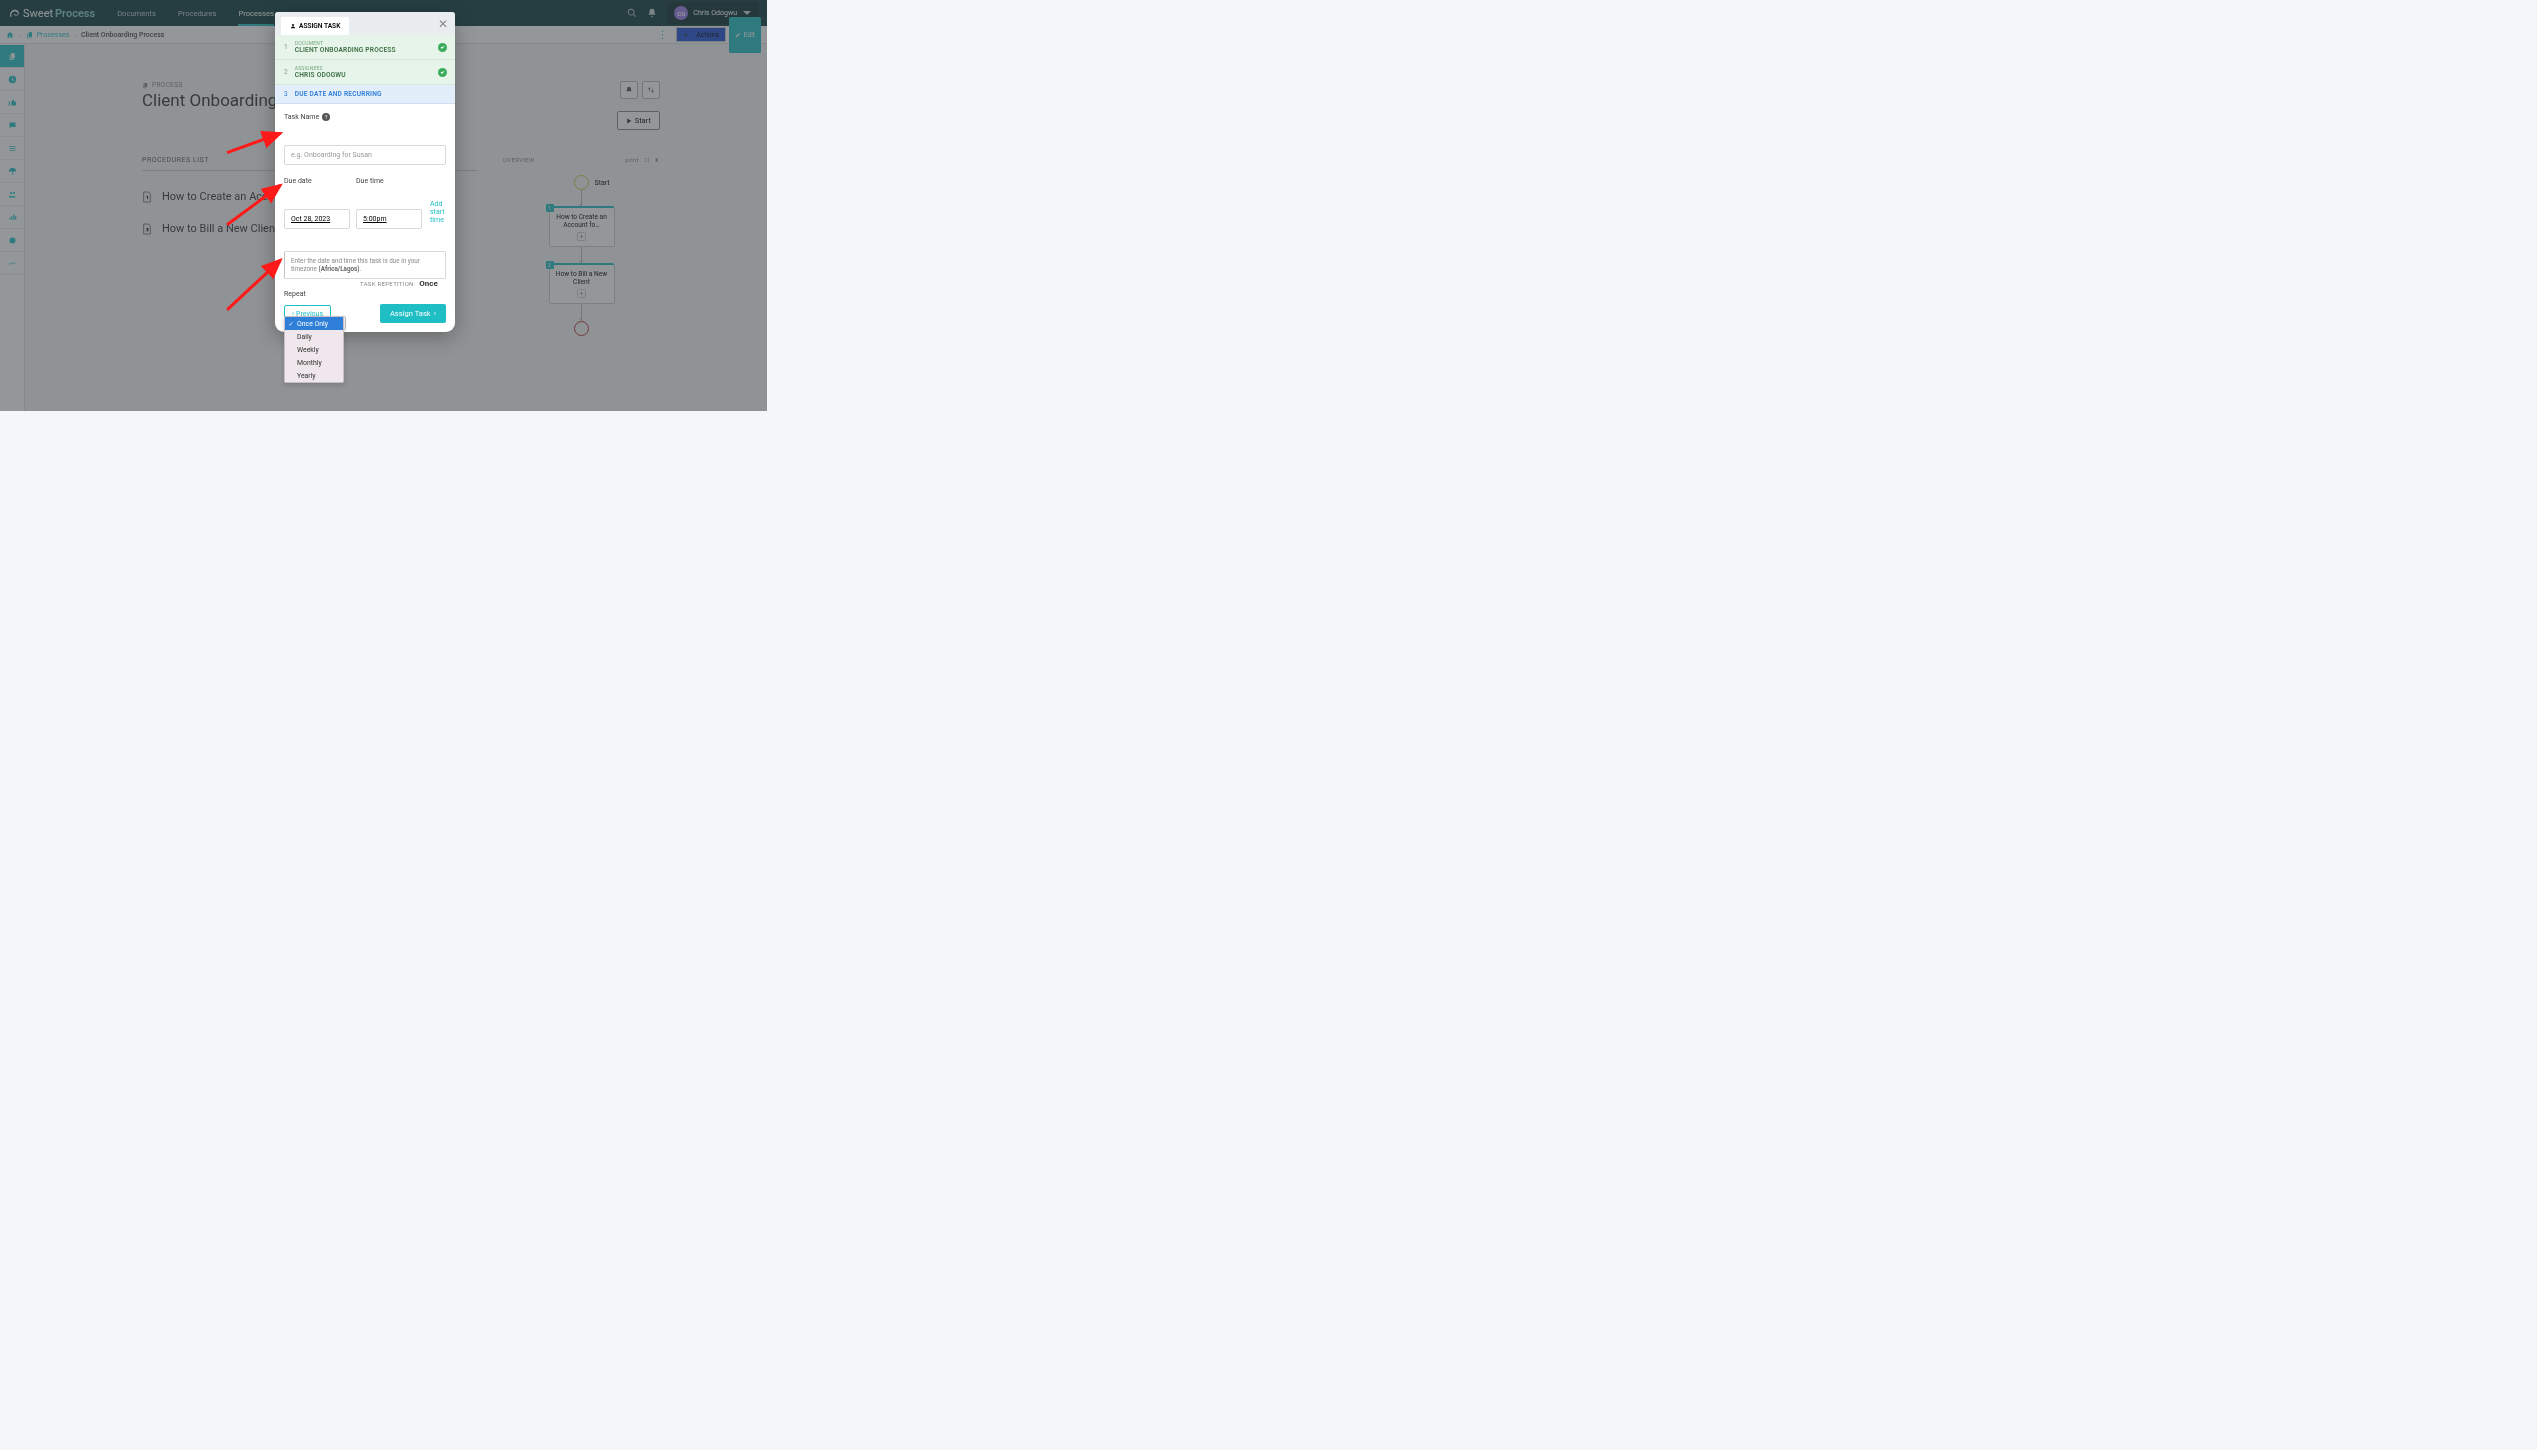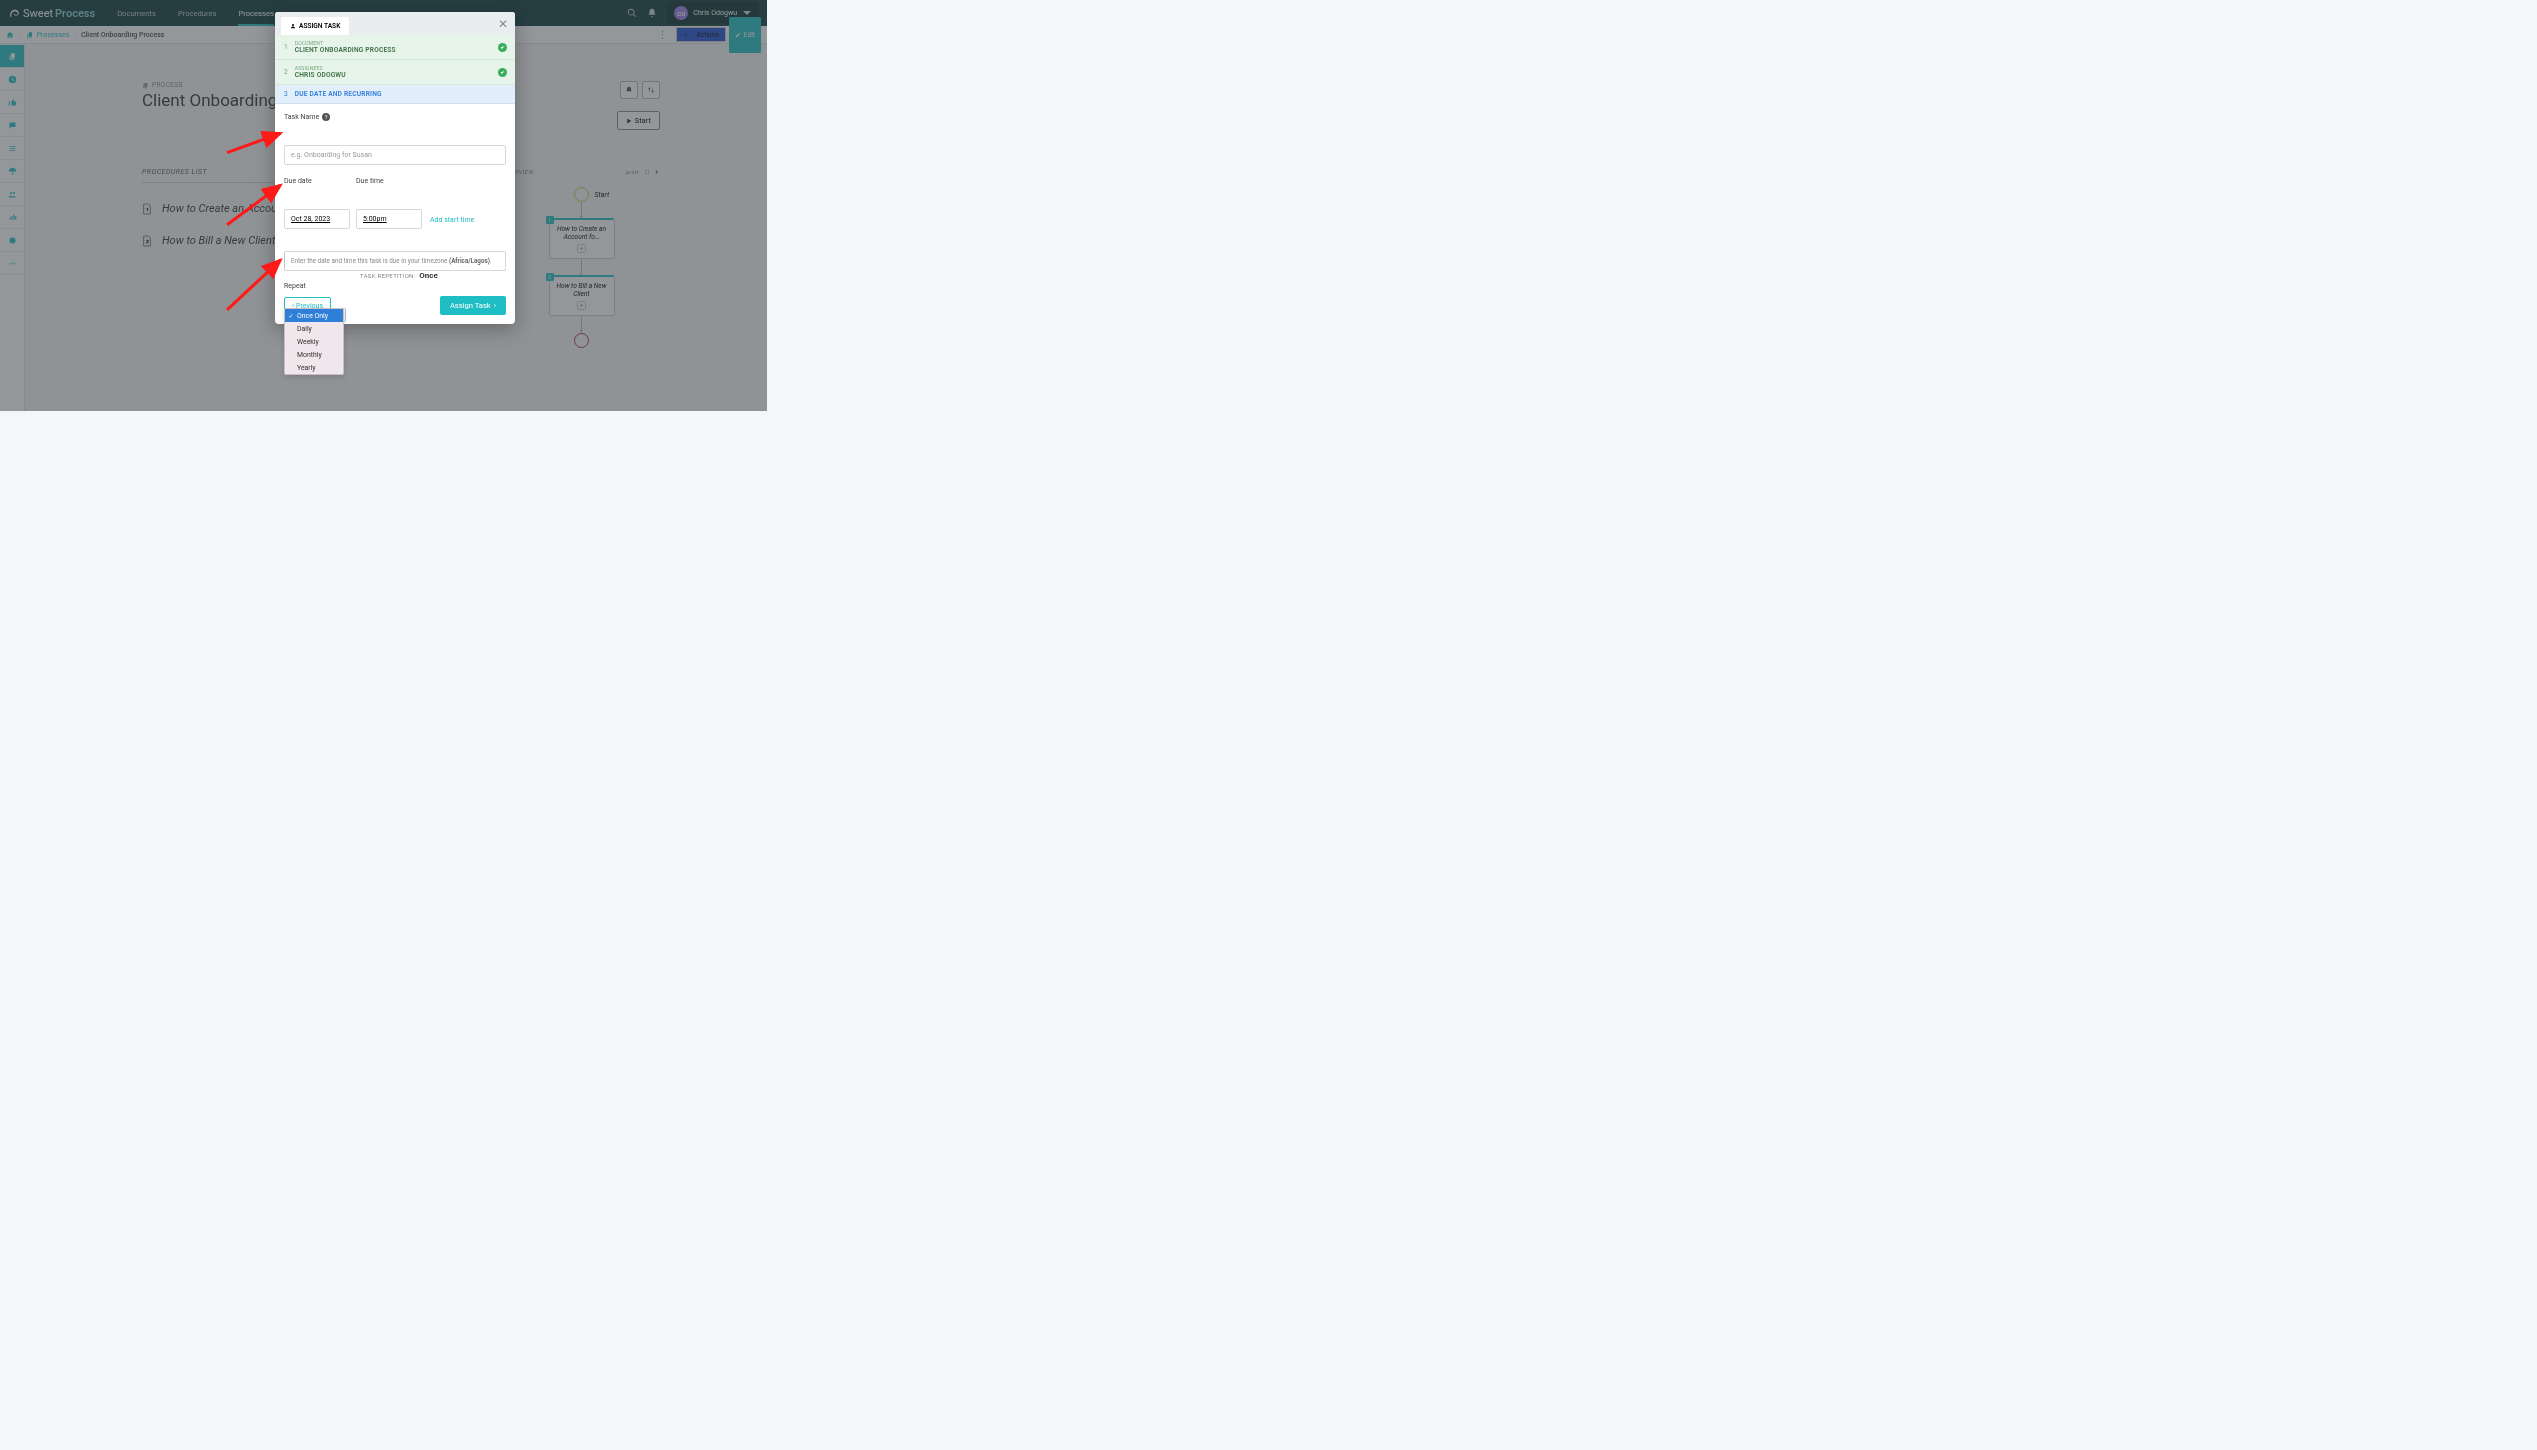--- a/index.html
+++ b/index.html
@@ -46,21 +46,21 @@
 .content-wrap { max-width: 518px; margin-left: 117px; }
 .process-label { color: #888; font-size: 6.6px; letter-spacing: 0.3px; margin-top: 36px; display: flex; align-items: center; gap: 3px; }
 .process-label svg { width: 7px; height: 7px; fill: #888; }
 .page-title { font-size: 17px; color: #333; font-weight: 400; margin-top: 1px; }
 .page-actions { position: absolute; right: 107px; top: 36px; display: flex; gap: 4px; }
 .sq-btn { width: 18px; height: 18px; border: 0.5px solid #bbb; border-radius: 2px; background: #fff; display: flex; align-items: center; justify-content: center; cursor: pointer; }
 .sq-btn svg { width: 8px; height: 8px; fill: #555; }
 .start-btn { position: absolute; right: 107px; top: 66px; border: 0.5px solid #888; border-radius: 2px; background: #fff; padding: 4px 8px; font-size: 7.6px; display: flex; align-items: center; gap: 3px; cursor: pointer; }
 .start-btn svg { width: 6px; height: 6px; fill: #333; }
 
-.split { display: flex; margin-top: 58px; font-style: italic; }
+.split { display: flex; margin-top: 46px; }
 .proc-list { flex: 1; }
 .section-head { font-size: 7px; letter-spacing: 0.5px; color: #555; padding-bottom: 6px; border-bottom: 0.5px solid #ccc; }
 .proc-item { display: flex; align-items: center; gap: 10px; margin-top: 19px; font-size: 11px; color: #333; }
 .proc-item svg { width: 10px; height: 12px; fill: none; stroke: #333; stroke-width: 1.5; }
 
 .overview { width: 162px; margin-left: 20px; padding-left: 5px; }
 .overview-head { display: flex; align-items: center; justify-content: space-between; font-size: 6px; color: #888; letter-spacing: 0.3px; padding-bottom: 5px; }
 .overview-head svg { width: 6px; height: 6px; fill: #888; cursor: pointer; }
 .overview-head span.print { cursor: pointer; margin-left: auto; margin-right: 5px; }
 .flow { display: flex; flex-direction: column; align-items: center; padding-top: 7px; }
@@ -70,21 +70,21 @@
 .flow .box { width: 66px; border: 0.5px solid #ccc; border-radius: 2px; background: #fff; padding: 5px 4px; text-align: center; font-size: 6.6px; position: relative; }
 .flow .box::before { content: ''; position: absolute; top: -2.5px; left: 0; right: 0; height: 2px; background: #1fbec4; border-radius: 1.5px 1.5px 0 0; }
 .flow .box .badge { position: absolute; left: -4px; top: -4px; width: 8px; height: 8px; background: #1fbec4; color: #fff; font-size: 5px; display: flex; align-items: center; justify-content: center; border-radius: 1px; }
 .flow .box .plus { margin-top: 3px; width: 9px; height: 9px; border: 0.5px solid #ccc; border-radius: 1.5px; display: inline-flex; align-items: center; justify-content: center; font-size: 7px; color: #888; }
 .flow .end-node { width: 15px; height: 15px; border: 1.5px solid #b82c2c; border-radius: 50%; }
 
 
 .dim { position: absolute; inset: 0; background: rgba(60, 65, 70, 0.55); }
 
 
-.modal { position: absolute; left: 275px; top: 12px; width: 240px; background: #fff; border-radius: 4px; box-shadow: 0 5px 20px rgba(0,0,0,0.3); }
+.modal { position: absolute; left: 275px; top: 12px; width: 180px; background: #fff; border-radius: 9px; box-shadow: 0 5px 20px rgba(0,0,0,0.3); }
 .modal-tabbar { height: 23px; background: #eaedef; border-radius: 2.5px 2.5px 0 0; display: flex; align-items: flex-end; padding: 0 6px; position: relative; }
 .modal-tab { background: #fff; padding: 5px 9px; font-size: 6.6px; font-weight: 600; border-radius: 2px 2px 0 0; display: flex; align-items: center; gap: 3px; }
 .modal-tab svg { width: 6px; height: 6px; }
 .modal-close { position: absolute; right: 7px; top: 5px; font-size: 12px; color: #888; cursor: pointer; background: none; border: none; }
 .step-row { padding: 5px 9px; display: flex; align-items: center; gap: 7px; position: relative; }
 .step-row.done { background: #e6f4e9; border-bottom: 0.5px solid #d4e9d8; }
 .step-row.active { background: #e3eefb; border-bottom: 0.5px solid #cfe0f5; }
 .step-num { color: #7aa87f; font-size: 6.6px; }
 .step-row.active .step-num { color: #2f7ed8; }
 .step-text { display: flex; flex-direction: column; }

